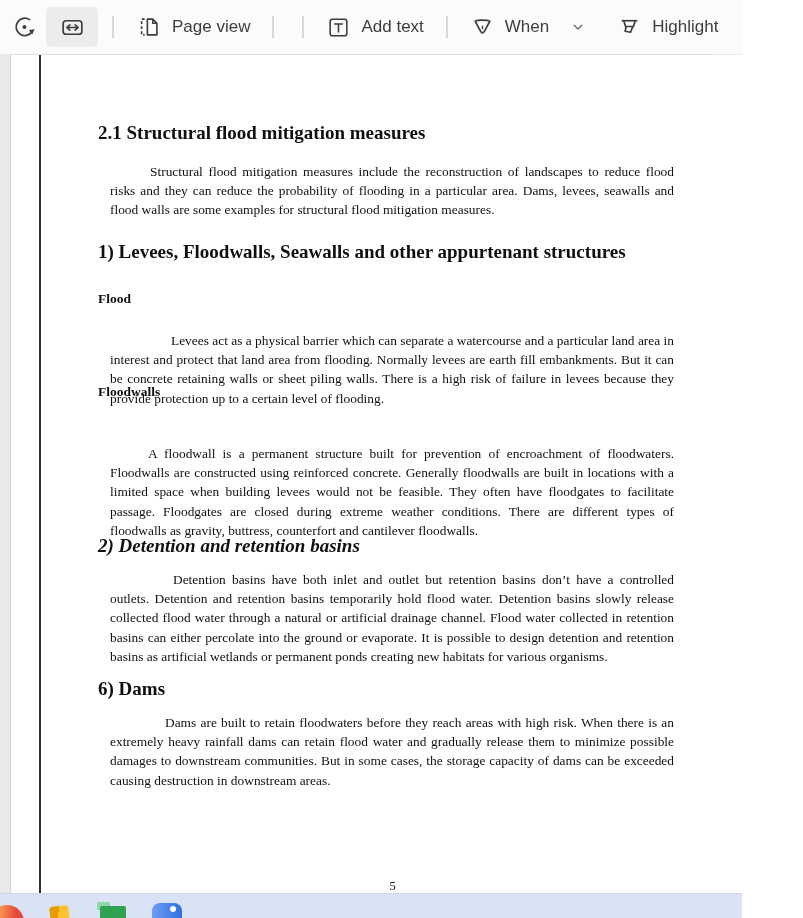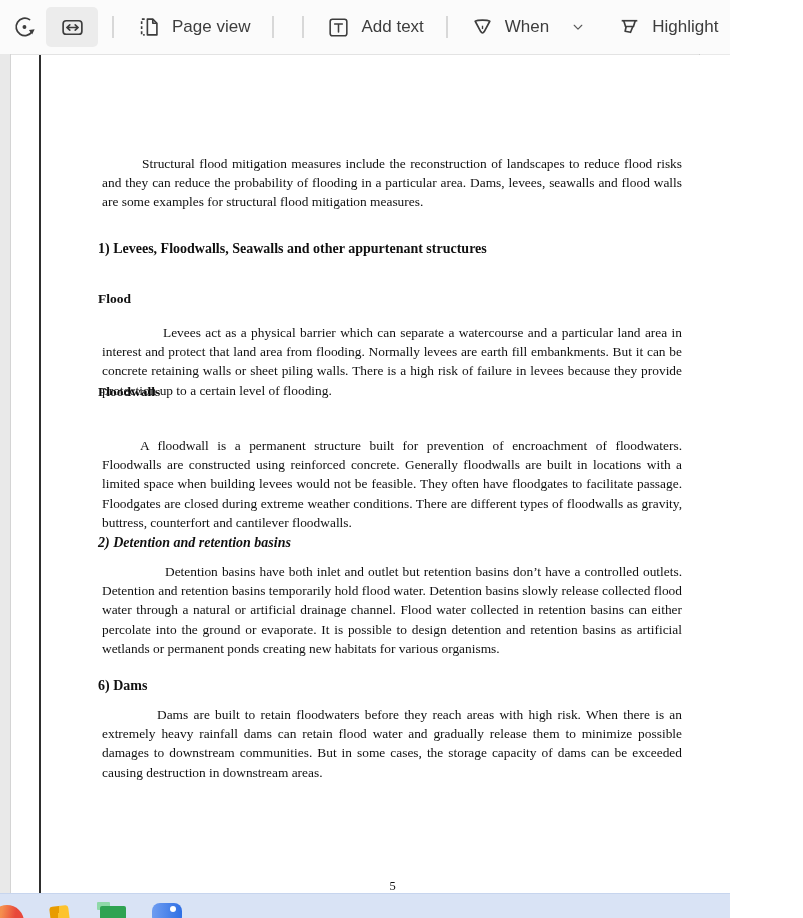--- a/index.html
+++ b/index.html
@@ -1,17 +1,17 @@
 <!DOCTYPE html>
 <html><head>
 <meta charset="utf-8">
 <style>
   html,body{margin:0;padding:0;}
   #app{position:relative;width:730px;height:918px;background:#ffffff;overflow:hidden;
-       font-family:"Liberation Sans",sans-serif;}
+       font-family:"Liberation Sans",sans-serif;padding-left:12px;}
 
   
   .toolbar{position:absolute;top:0;left:0;right:0;height:54px;background:#fbfbfb;
            border-bottom:1px solid #e3e3e3;display:flex;align-items:center;white-space:nowrap;overflow:hidden;}
   .tb-btn{display:flex;align-items:center;gap:10px;background:transparent;border:none;
           font-family:"Liberation Sans",sans-serif;font-size:17px;color:#3d3d3d;padding:6px 8px;cursor:pointer;}
   .tb-icon-btn{display:flex;align-items:center;justify-content:center;background:transparent;border:none;
           padding:0;cursor:pointer;}
   .tb-icon-btn.rotate{width:38px;height:40px;margin-left:6px;}
   .tb-icon-btn.fit{width:52px;height:40px;margin-left:2px;background:#ececec;border-radius:5px;}
@@ -24,23 +24,23 @@
   .rail.right{right:0;width:30px;border-left:1px solid #cccccc;}
 
   .page-frame{position:absolute;top:55px;bottom:24px;left:39px;width:703px;
               border-left:2px solid #2e2e2e;border-right:2px solid #2e2e2e;background:#ffffff;}
 
   .doc{position:absolute;inset:0;font-family:"Liberation Serif","DejaVu Serif",serif;color:#101010;}
   .doc .txt{position:absolute;left:98px;width:588px;}
   .doc h1,.doc h2,.doc h3,.doc h4{margin:0;font-weight:700;line-height:1.15;}
   .doc h1{font-size:22px;}
   .doc h2{font-size:19px;}
-  .doc h3{font-size:14px;}
+  .doc h3{font-size:19px;}
   .doc h4{font-size:13.5px;}
-  .doc p{margin:4px;font-size:13.4px;line-height:19.2px;text-align:justify;}
+  .doc p{margin:12px;font-size:13.4px;line-height:19.2px;text-align:justify;}
   .t-h1{top:58px;} .t-h2{top:122px;}
   .t-intro{top:150px;} .t-intro p{text-indent:40px;}
   .t-s1{top:241px;}
   .t-levees-h{top:291px;} .t-levees-p{top:319px;} .t-levees-p p{text-indent:61px;}
   .t-flood-h{top:384px;font-family:Liberation Serif, serif;} .t-flood-p{top:432px;} .t-flood-p p{text-indent:38px;}
   .t-s2{top:535px;font-style:italic;} .t-det-p{top:558px;} .t-det-p p{text-indent:63px;}
   .t-s3{top:678px;} .t-dams-p{top:701px;} .t-dams-p p{text-indent:55px;}
   .pagenum{position:absolute;top:879px;left:39px;width:707px;text-align:center;
            font-size:12.5px;font-family:"Liberation Serif",serif;color:#111;}
 
@@ -129,20 +129,21 @@
       <span>Highlight</span>
     </button>
   </header>
 
   <div class="rail left"></div>
   <div class="rail right"></div>
 
   <div class="page-frame"></div>
 
   <div class="doc">
+    <h2 class="txt t-h2">2.1 Structural flood mitigation measures</h2>
     <div class="txt t-intro">
       <p>Structural flood mitigation measures include the reconstruction of landscapes to reduce flood risks and they can reduce the probability of flooding in a particular area. Dams, levees, seawalls and flood walls are some examples for structural flood mitigation measures.</p>
     </div>
 
     <h3 class="txt t-s1">1) Levees, Floodwalls, Seawalls and other appurtenant structures</h3>
 
     <h4 class="txt t-levees-h">Flood</h4>
     <div class="txt t-levees-p">
       <p>Levees act as a physical barrier which can separate a watercourse and a particular land area in interest and protect that land area from flooding. Normally levees are earth fill embankments. But it can be concrete retaining walls or sheet piling walls. There is a high risk of failure in levees because they provide protection up to a certain level of flooding.</p>
     </div>

